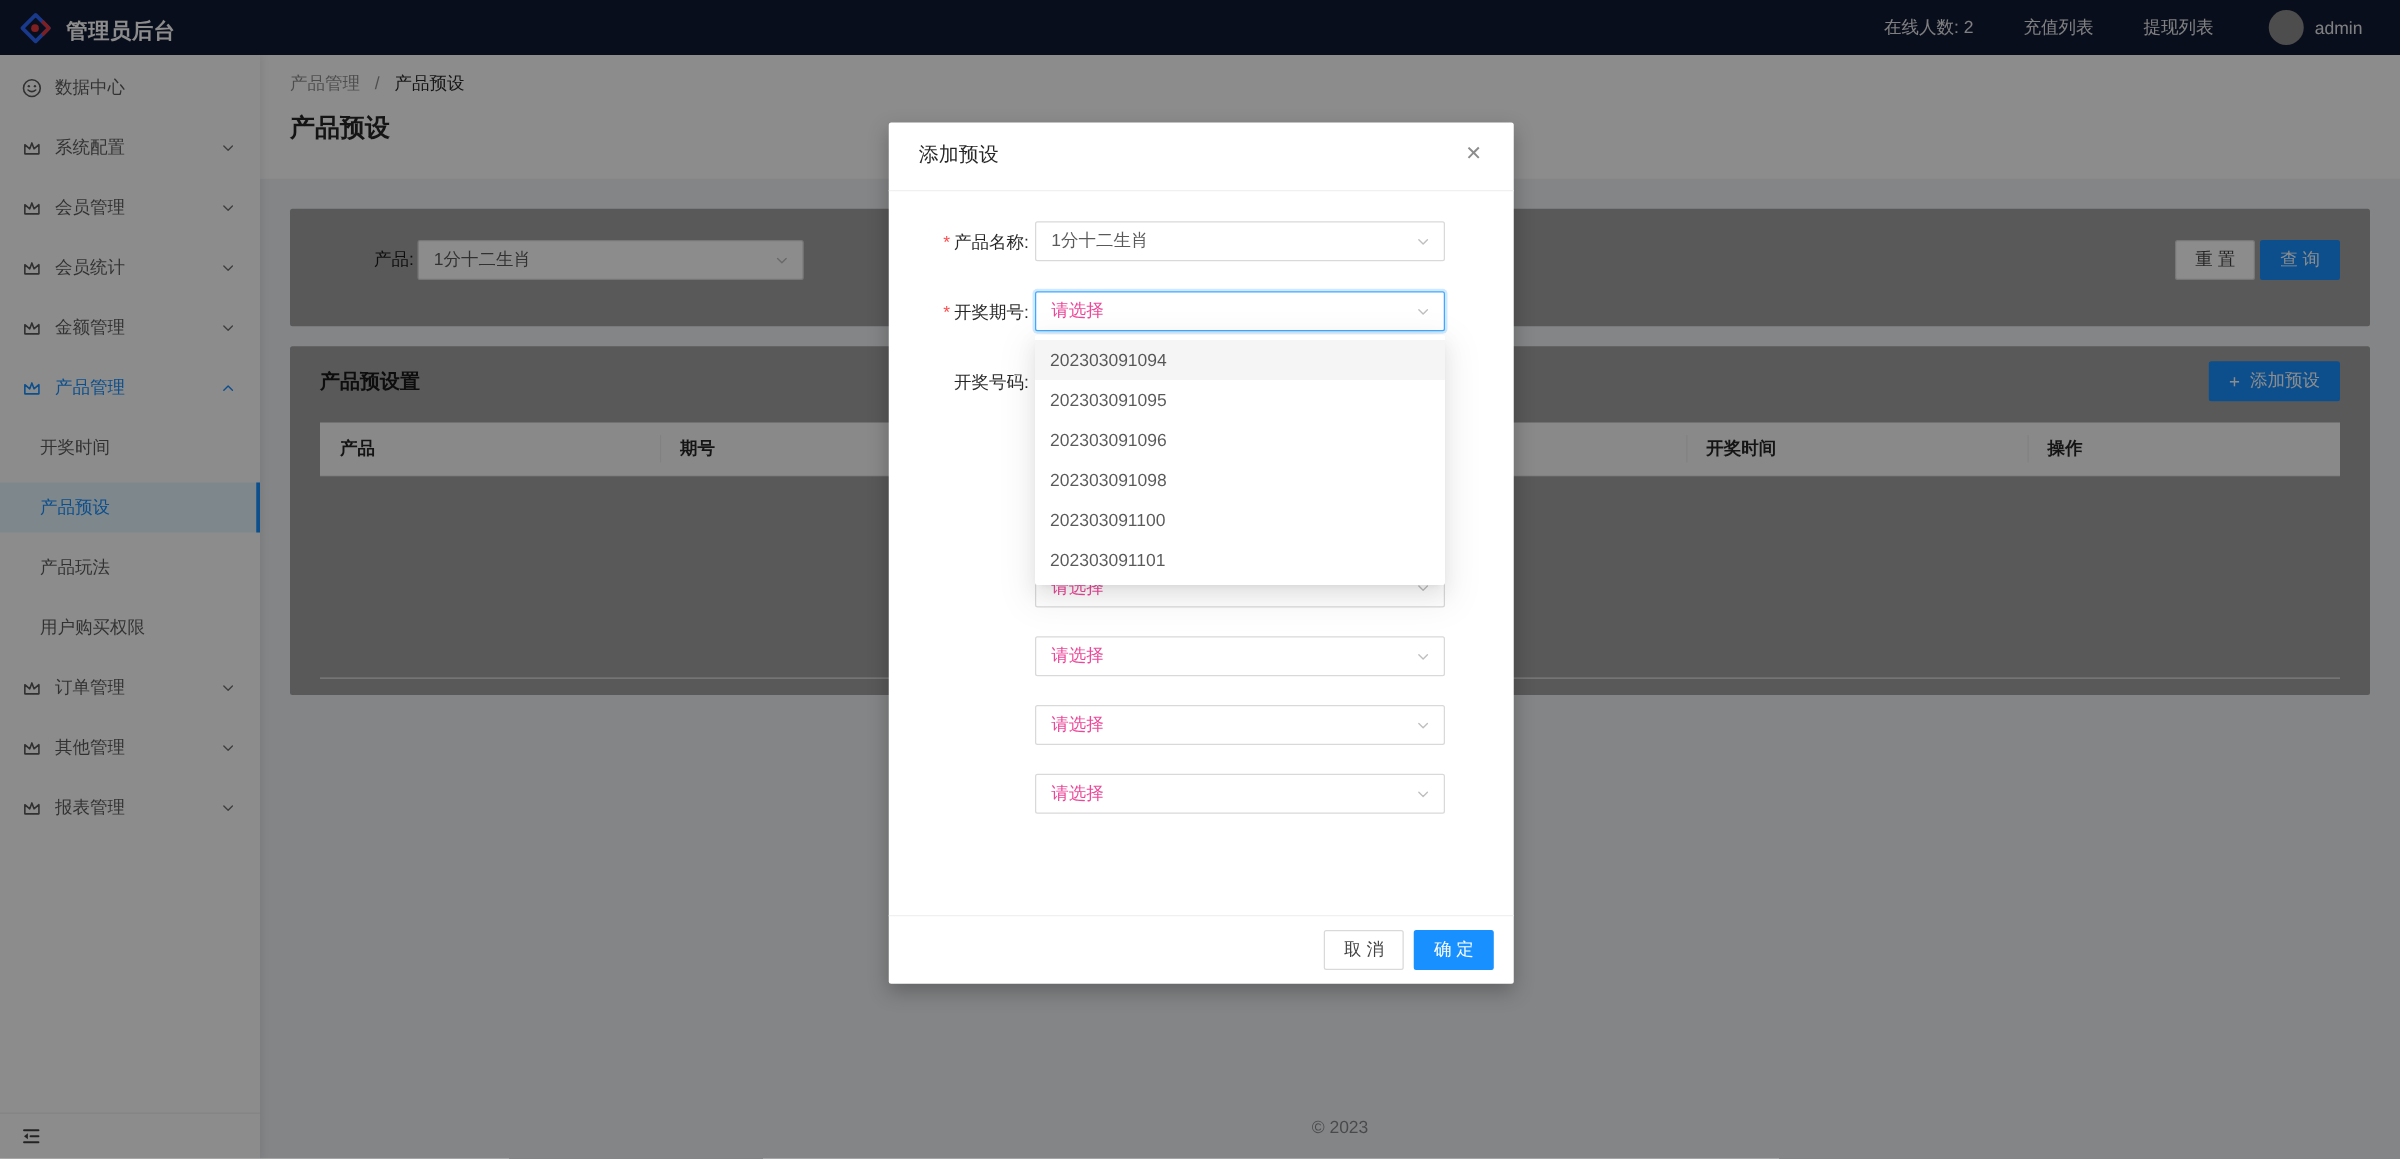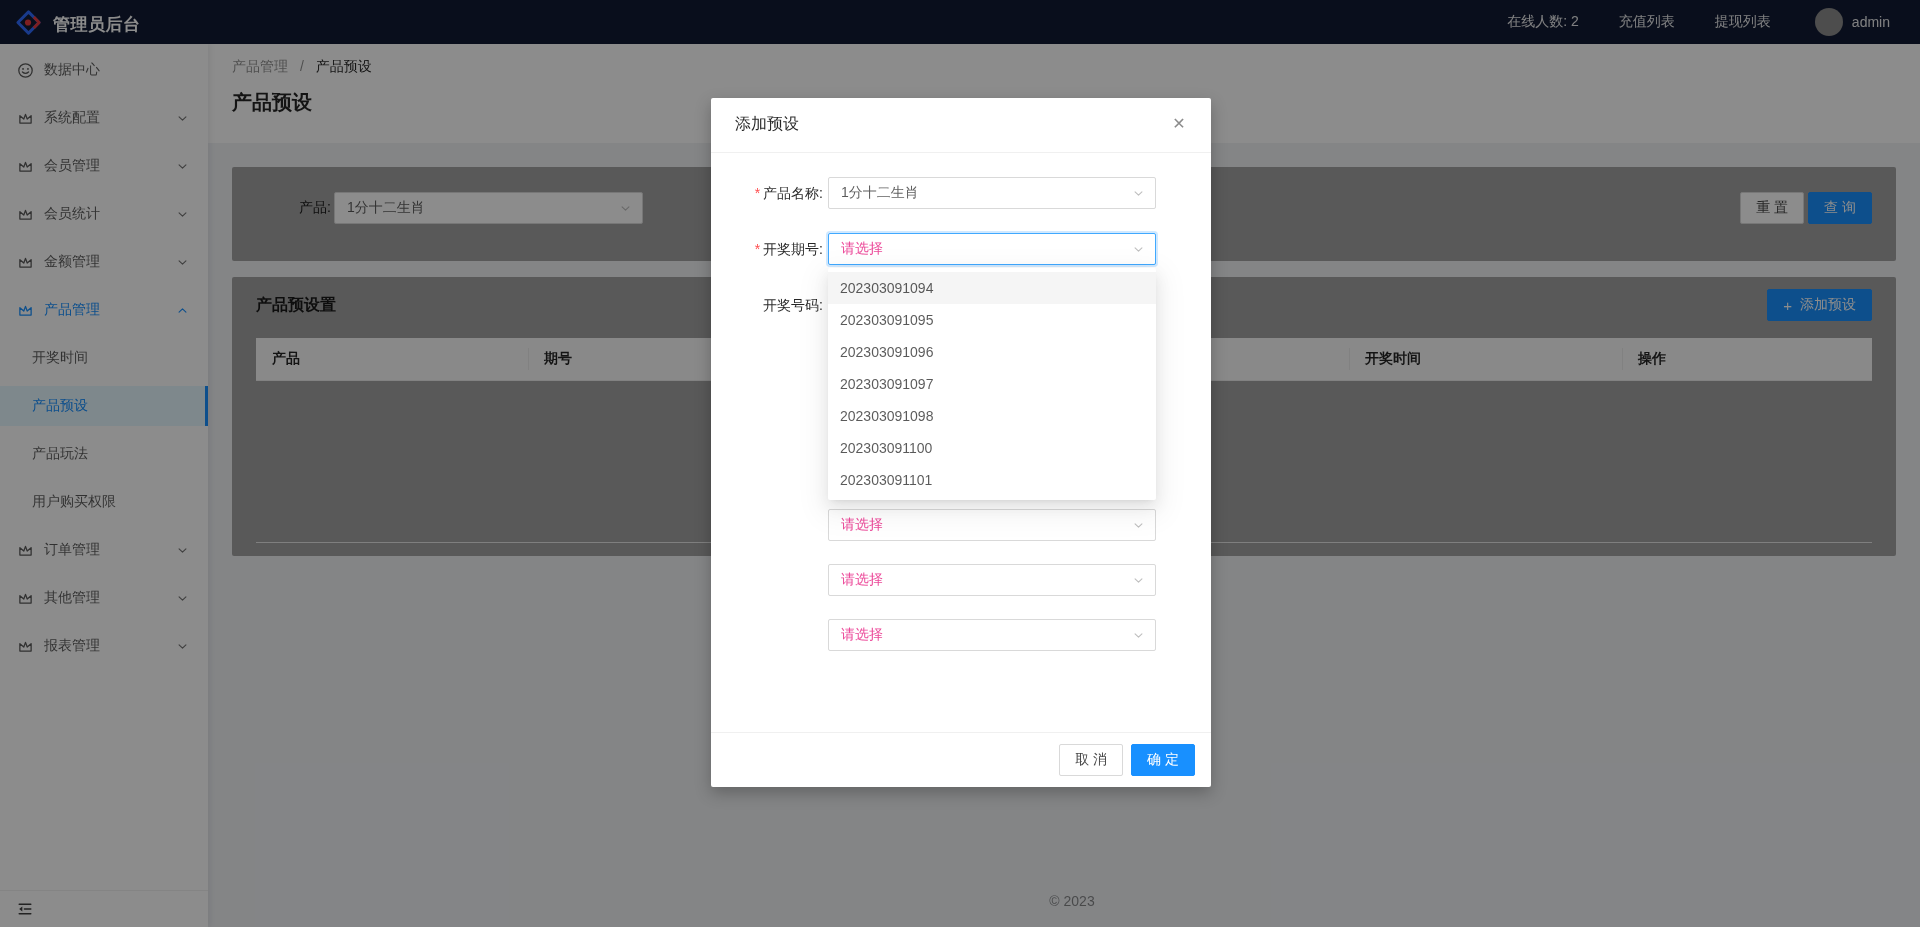--- a/index.html
+++ b/index.html
@@ -448,21 +448,20 @@
           </div>
         </div>
       </div>
 
     </div>
 
     <div class="dropdown">
       <div class="dd-option active">202303091094</div>
       <div class="dd-option">202303091095</div>
       <div class="dd-option">202303091096</div>
-      <div class="dd-option">202303091097</div>
       <div class="dd-option">202303091098</div>
       <div class="dd-option">202303091100</div>
       <div class="dd-option">202303091101</div>
     </div>
 
     <div class="m-footer">
       <button class="btn">取 消</button>
       <button class="btn btn-primary">确 定</button>
     </div>
   </div>

